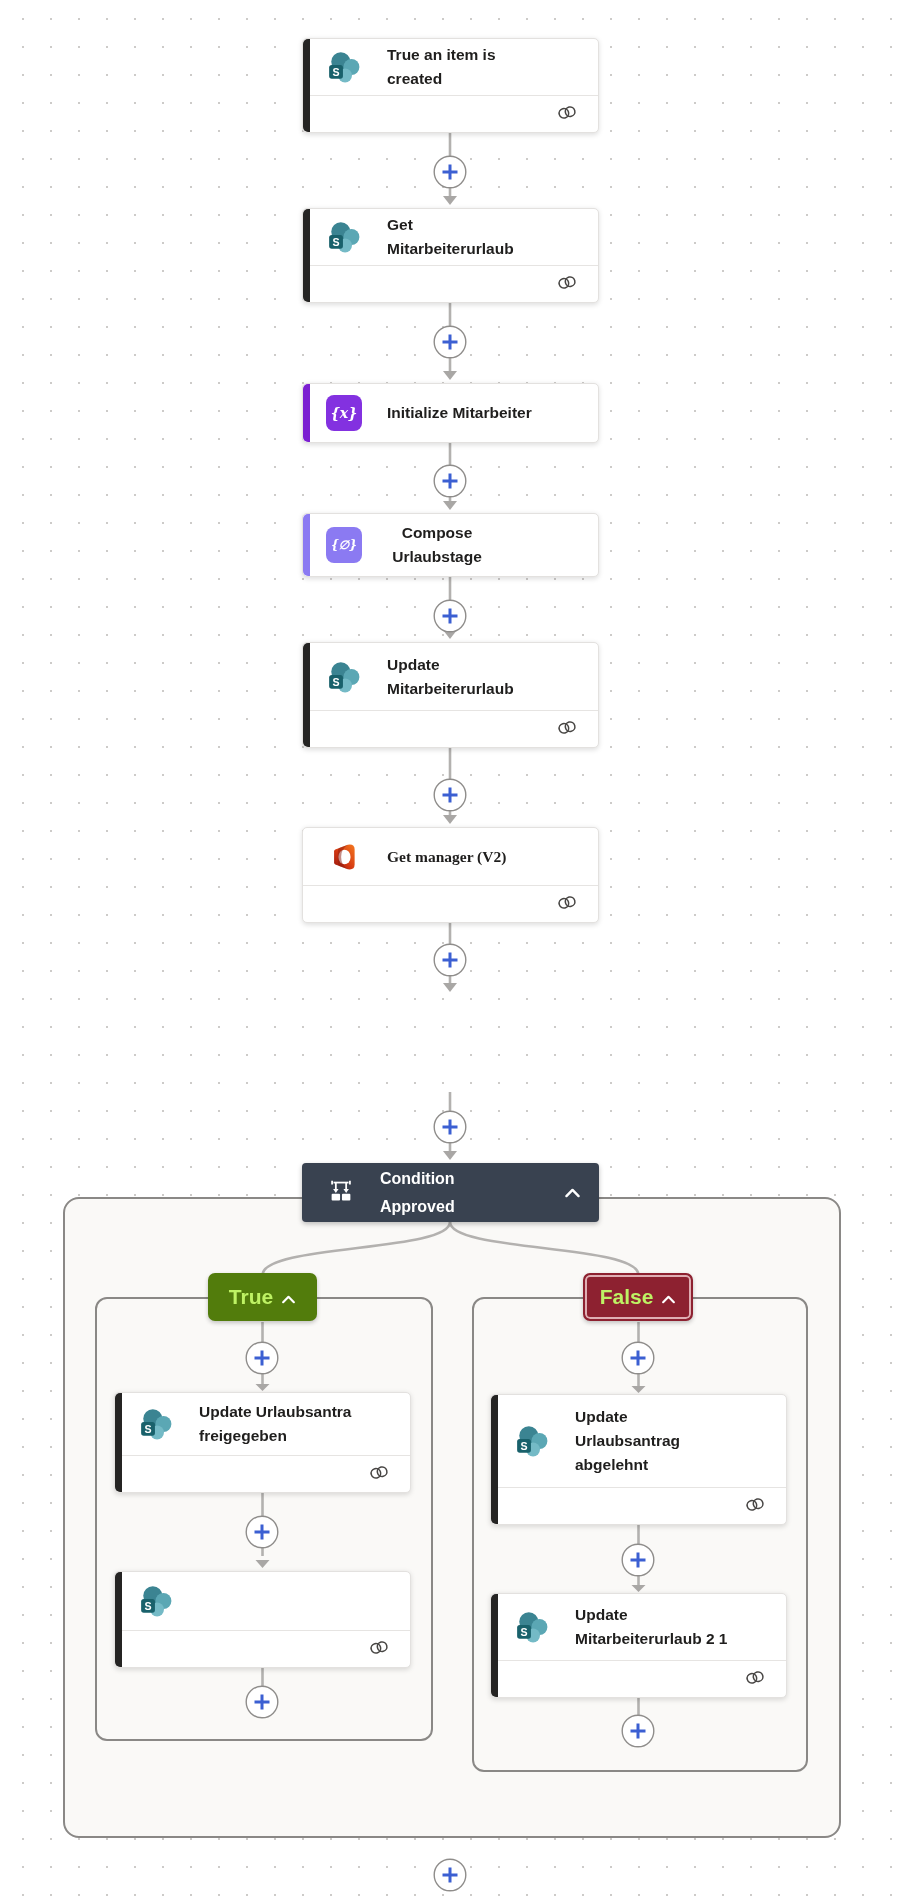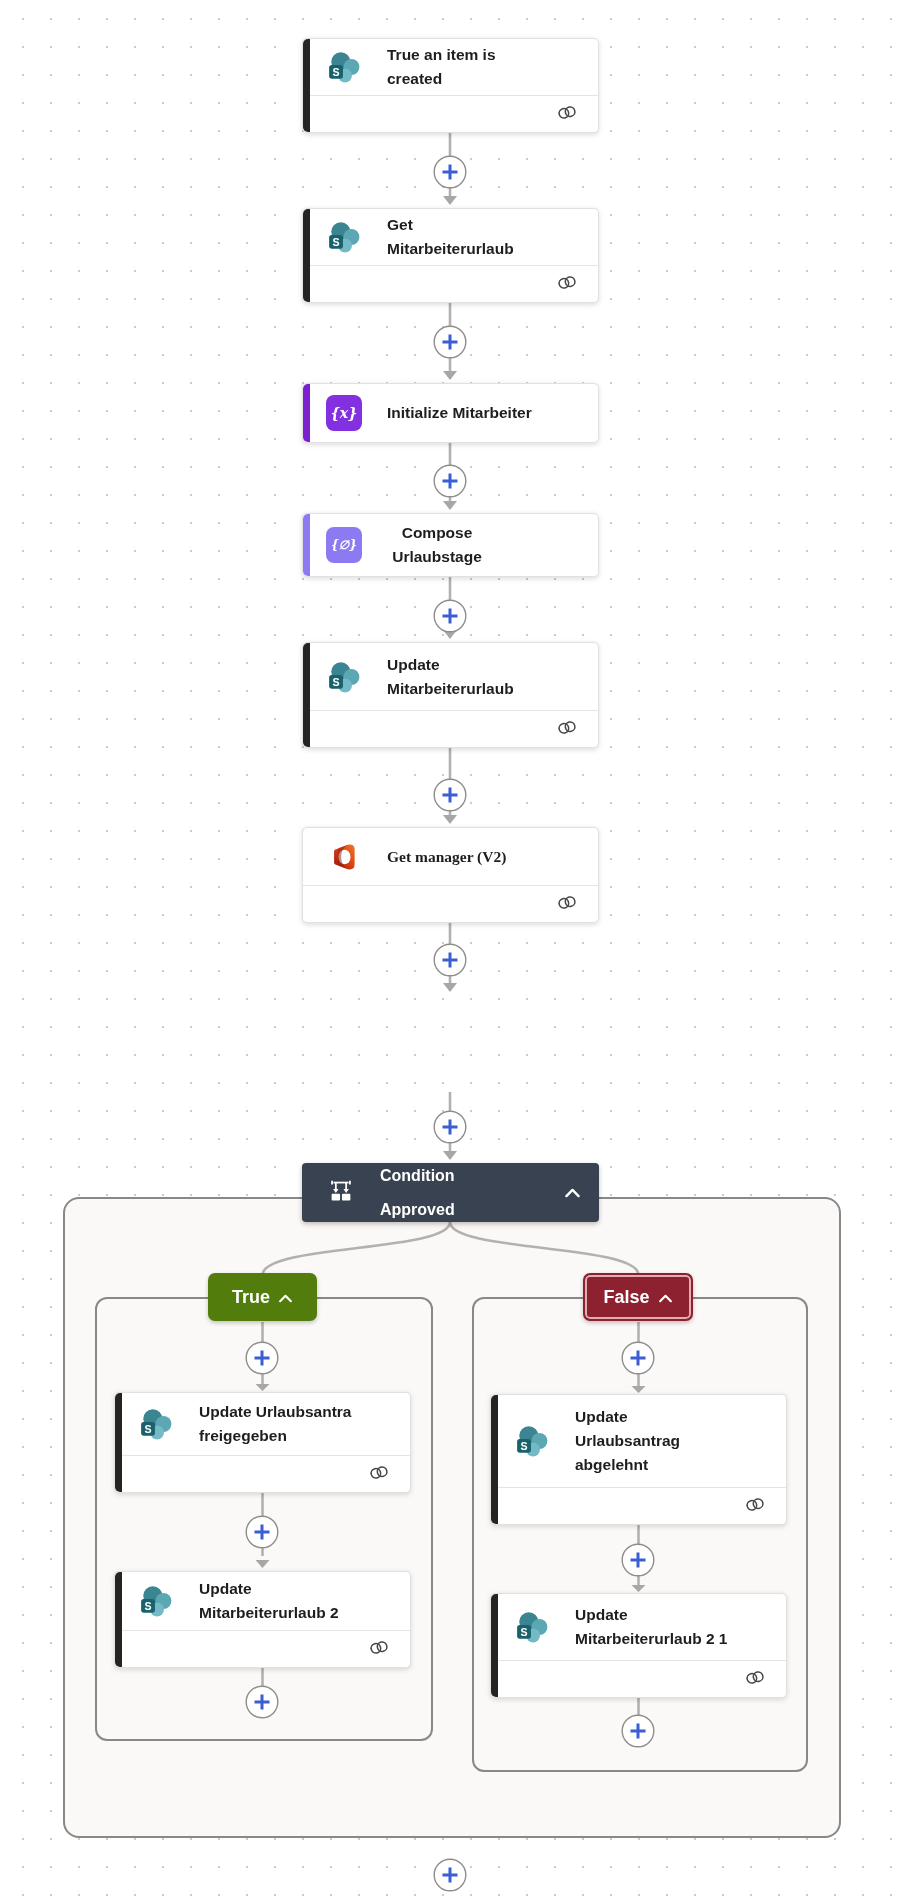--- a/index.html
+++ b/index.html
@@ -37,26 +37,26 @@
   }
   .sq-icon{
     width:36px;height:36px;border-radius:8px;display:flex;align-items:center;justify-content:center;
     color:#fff;font-size:14px;font-weight:600;font-family:"DejaVu Serif", serif;font-style:italic;
   }
   
   .cond-header{
     position:absolute;left:302px;top:1163px;width:297px;height:59px;background:#394250;border-radius:4px;
     box-shadow:0 2px 5px rgba(0,0,0,.25);display:flex;align-items:center;box-sizing:border-box;padding:0 18px 0 24px;
   }
-  .cond-header .title{margin-left:24px;font-size:16px;font-weight:600;color:#fff;line-height:34px;width:105px;}
+  .cond-header .title{margin-left:24px;font-size:16px;font-weight:600;color:#fff;line-height:28px;width:105px;}
   .cond-header .chev{margin-left:auto;display:flex;align-items:center;cursor:pointer;}
   
   .badge{
     position:absolute;height:48px;border-radius:7px;display:flex;align-items:center;justify-content:center;
-    gap:8px;color:#ffffff;font-size:18px;font-weight:700;box-sizing:border-box;box-shadow:0 2px 4px rgba(0,0,0,.22);
+    gap:8px;color:#bef264;font-size:21px;font-weight:700;box-sizing:border-box;box-shadow:0 2px 4px rgba(0,0,0,.22);
   }
   .badge-true{left:208px;top:1273px;width:109px;background:#527c0c;}
   .badge-false{left:583px;top:1273px;width:110px;background:#8d2130;border:2.5px solid #8d2130;box-shadow:inset 0 0 0 2px #dfaeb3,0 2px 4px rgba(0,0,0,.22);}
   
   .plus{
     position:absolute;width:34px;height:34px;padding:0;border:none;background:transparent;cursor:pointer;
   }
   .plus svg{display:block;}
 </style>
 </head>
@@ -301,21 +301,20 @@
     <div class="row">
       <span class="icon">
         <svg width="34" height="34" viewBox="0 0 32 32">
             <circle cx="13" cy="11" r="9" fill="#3b8492"></circle>
             <circle cx="23" cy="16" r="7.5" fill="#5ba7b4"></circle>
             <circle cx="17" cy="24" r="6.5" fill="#74bac6"></circle>
             <rect x="2" y="14" width="13" height="13" rx="2.5" fill="#19616b"></rect>
             <text x="8.5" y="24" text-anchor="middle" font-size="10" font-weight="bold" fill="#fff" font-family="Liberation Sans, sans-serif">S</text>
           </svg>
       </span>
-      <span class="title" style="width:155px;">Update Mitarbeiterurlaub 2</span>
     </div>
     <div class="footer">
       <span>
         <svg width="22" height="15" viewBox="0 0 24 16">
             <g fill="none" stroke="#484644" stroke-width="1.7" transform="rotate(-14 12 8)">
               <circle cx="8.5" cy="8" r="5.2"></circle>
               <circle cx="15.5" cy="8" r="5.2"></circle>
             </g>
           </svg>
       </span>

